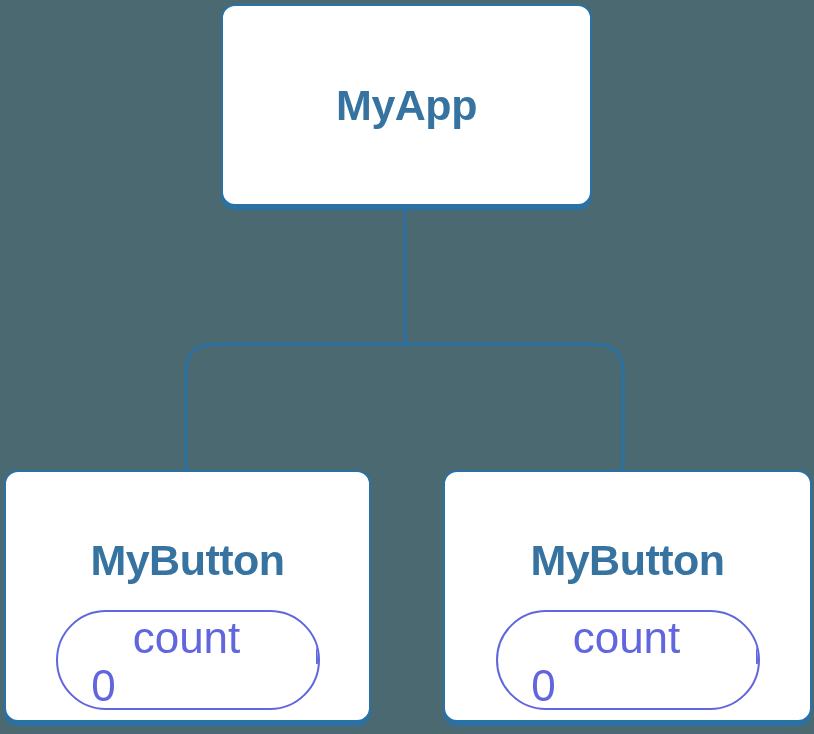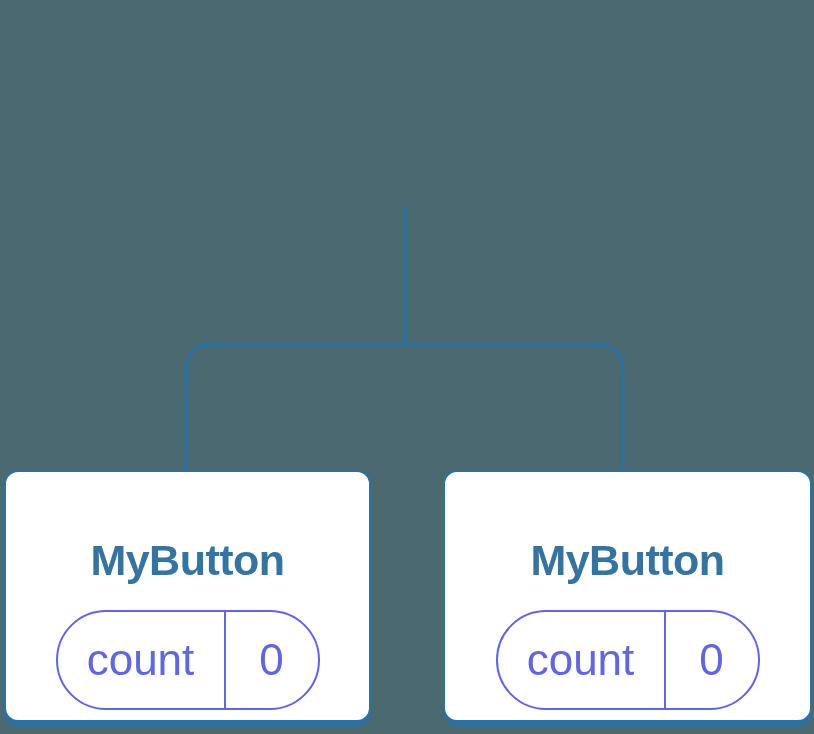--- a/index.html
+++ b/index.html
@@ -73,21 +73,21 @@
     margin-top: 67px;
   }
 
   .state-pill {
     margin-top: 28px;
     width: 264px;
     height: 100px;
     border: 2px solid #6166DE;
     border-radius: 50px;
     display: flex;
-    flex-direction: row;
+    flex-direction: column;
     align-items: stretch;
     overflow: hidden;
     background: transparent;
   }
 
   .state-name-cell {
     flex: 1;
     display: flex;
     align-items: center;
     justify-content: center;
@@ -113,20 +113,23 @@
 
 <div class="canvas">
 
   <svg class="connector-svg" viewBox="0 0 814 734" xmlns="http://www.w3.org/2000/svg">
 
     <path d="M 405 206 L 405 346" fill="none" stroke="#2B71A4" stroke-width="3"></path>
 
     <path d="M 186 472 L 186 372 Q 186 344.5 213 344.5 L 596 344.5 Q 623 344.5 623 372 L 623 472" fill="none" stroke="#2B71A4" stroke-width="3"></path>
   </svg>
 
+  <div class="node node-root">
+    <div class="node-label">MyApp</div>
+  </div>
 
   <div class="node node-child-left">
     <div class="node-label">MyButton</div>
     <div class="state-pill">
       <div class="state-name-cell">
         <span class="state-text">count</span>
       </div>
       <div class="state-value-cell">
         <span class="state-text">0</span>
       </div>

